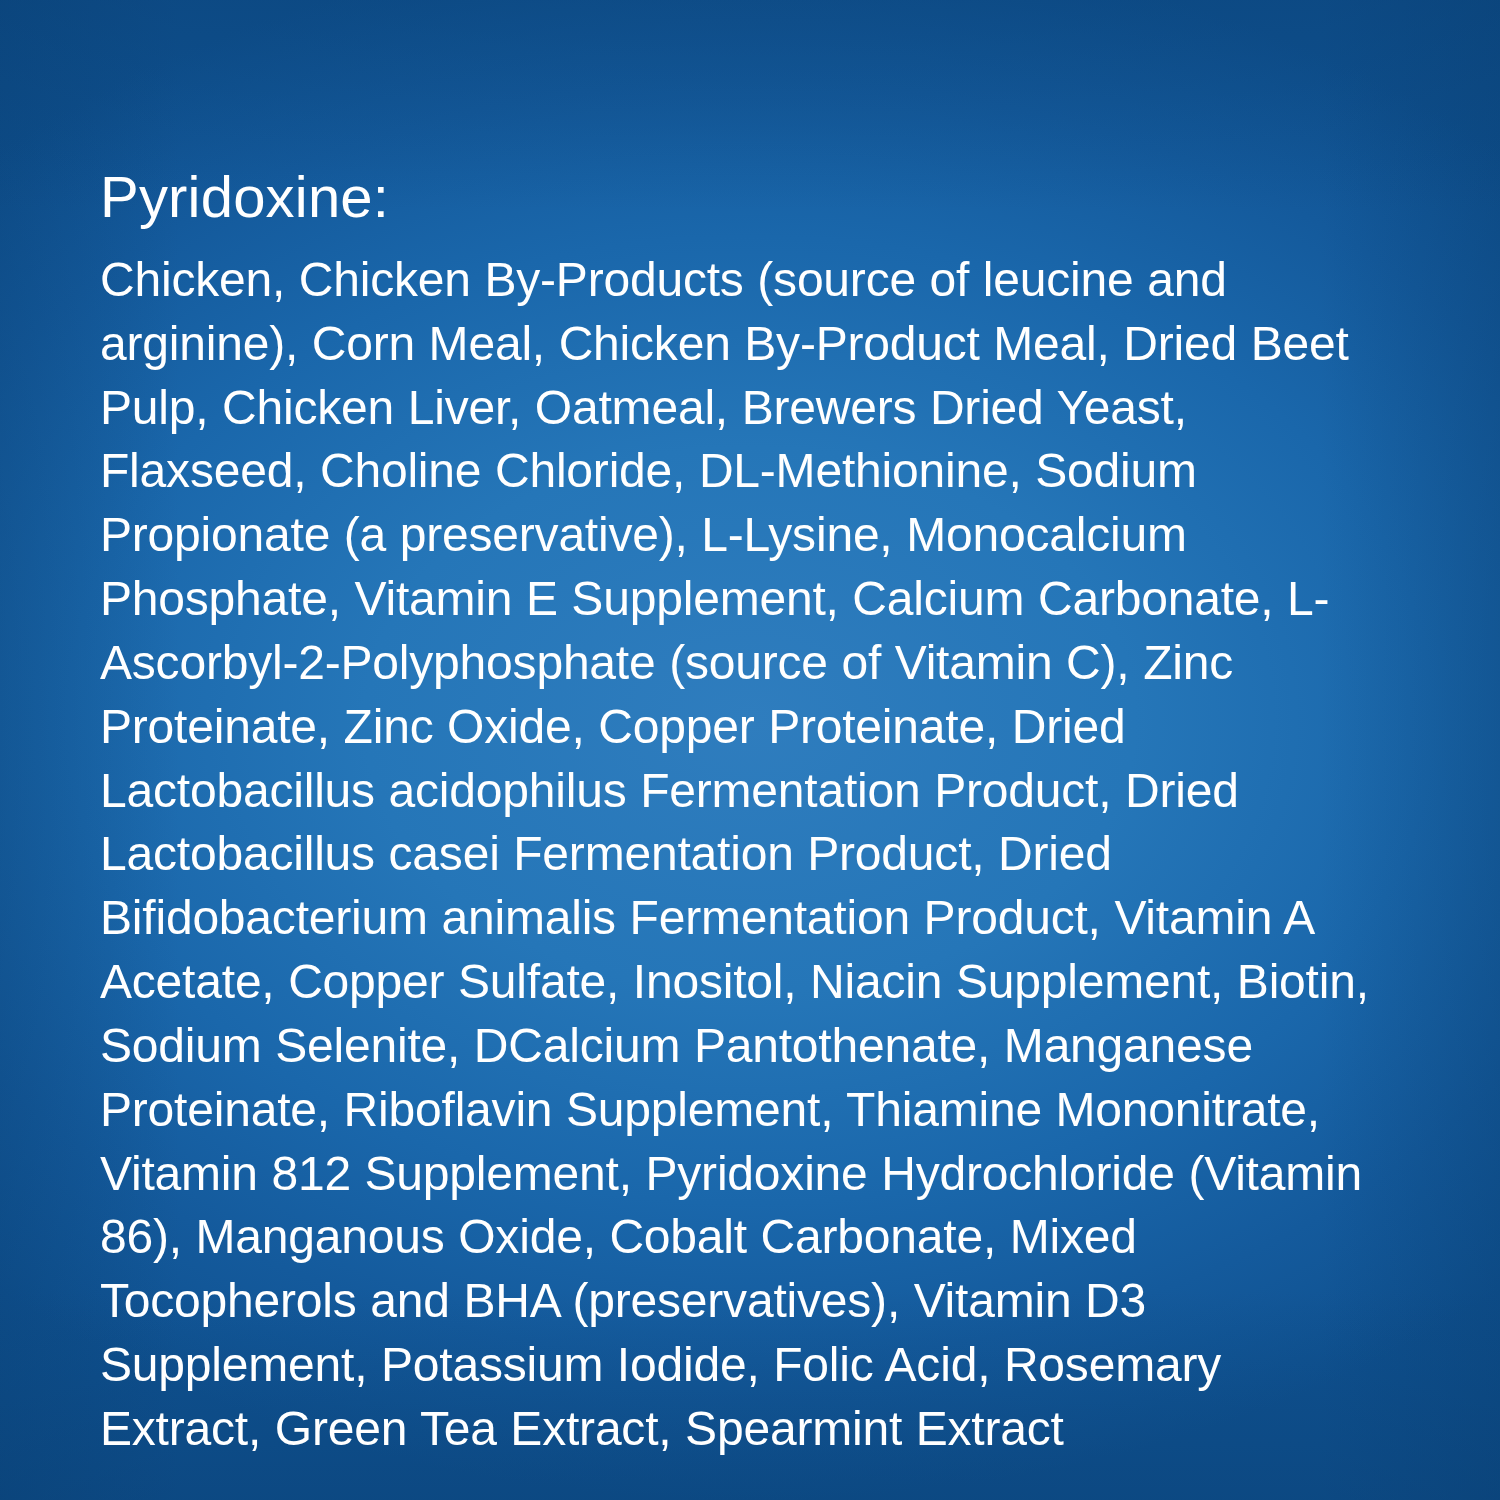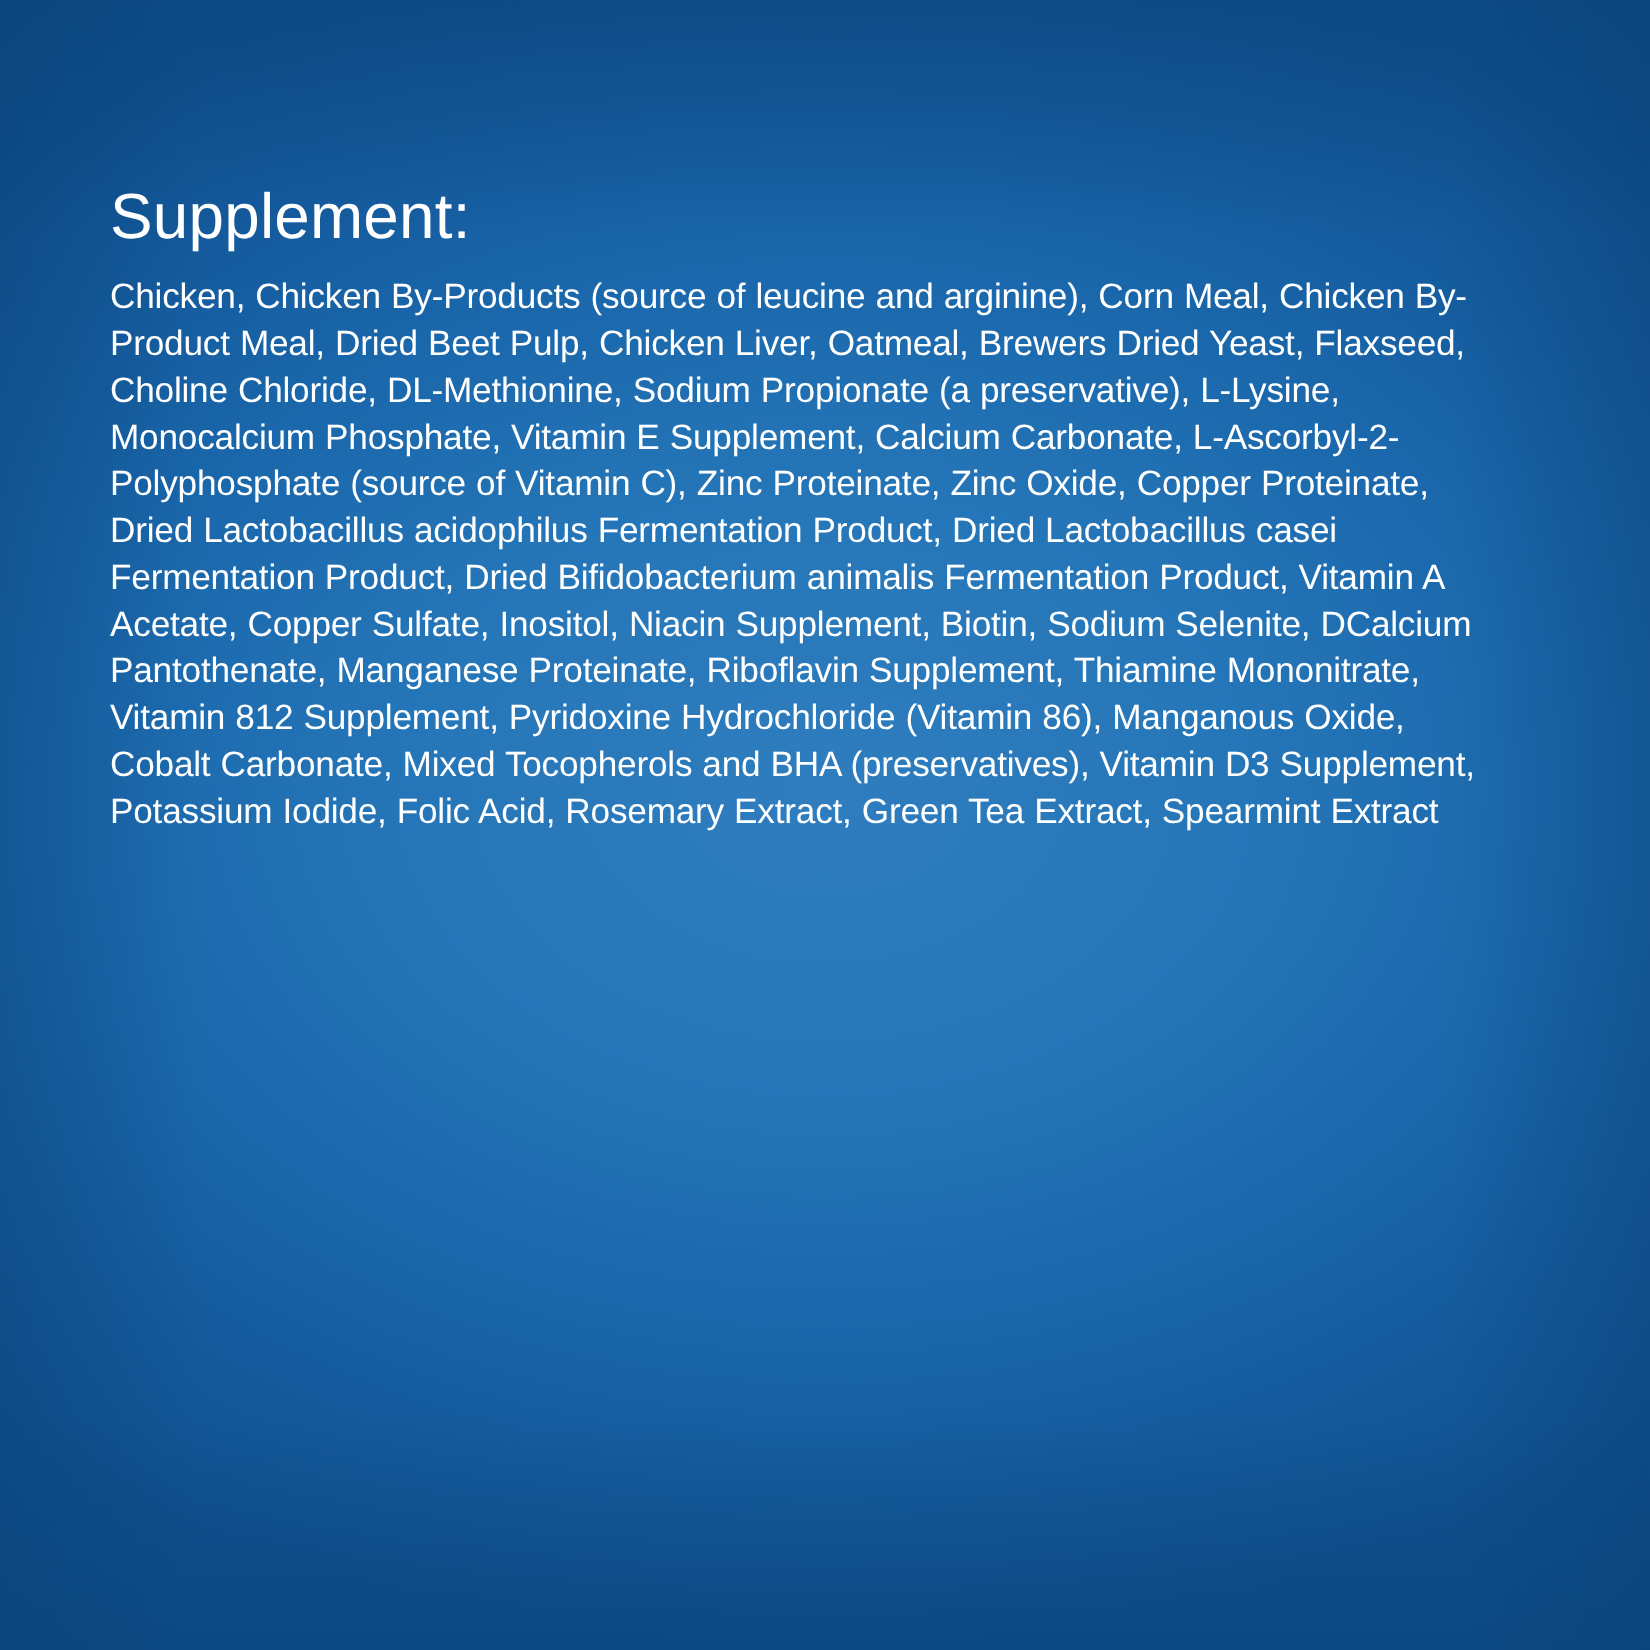--- a/index.html
+++ b/index.html
@@ -41,30 +41,30 @@
     color: #ffffff;
     font-size: 58px;
     line-height: 1.0;
     font-weight: 400;
     letter-spacing: 0.2px;
     margin: 0 0 22px 0;
     white-space: nowrap;
   }
   .body-text {
     color: #ffffff;
-    font-size: 32px;
+    font-size: 48px;
     line-height: 1.33;
     font-weight: 400;
     letter-spacing: -0.2px;
     margin: 0;
     text-align: left;
     word-spacing: 0.5px;
   }
 </style>
 </head>
 <body>
 
 <div class="panel">
   <div class="content">
-    <h1 class="heading">Supplement:</h1>
+    <h1 class="heading">Pyridoxine:</h1>
     <p class="body-text">Chicken, Chicken By-Products (source of leucine and arginine), Corn Meal, Chicken By-Product Meal, Dried Beet Pulp, Chicken Liver, Oatmeal, Brewers Dried Yeast, Flaxseed, Choline Chloride, DL-Methionine, Sodium Propionate (a preservative), L-Lysine, Monocalcium Phosphate, Vitamin E Supplement, Calcium Carbonate, L-Ascorbyl-2-Polyphosphate (source of Vitamin C), Zinc Proteinate, Zinc Oxide, Copper Proteinate, Dried Lactobacillus acidophilus Fermentation Product, Dried Lactobacillus casei Fermentation Product, Dried Bifidobacterium animalis Fermentation Product, Vitamin A Acetate, Copper Sulfate, Inositol, Niacin Supplement, Biotin, Sodium Selenite, DCalcium Pantothenate, Manganese Proteinate, Riboflavin Supplement, Thiamine Mononitrate, Vitamin 812 Supplement, Pyridoxine Hydrochloride (Vitamin 86), Manganous Oxide, Cobalt Carbonate, Mixed Tocopherols and BHA (preservatives), Vitamin D3 Supplement, Potassium Iodide, Folic Acid, Rosemary Extract, Green Tea Extract, Spearmint Extract</p>
   </div>
 </div>
 
 </body></html>

